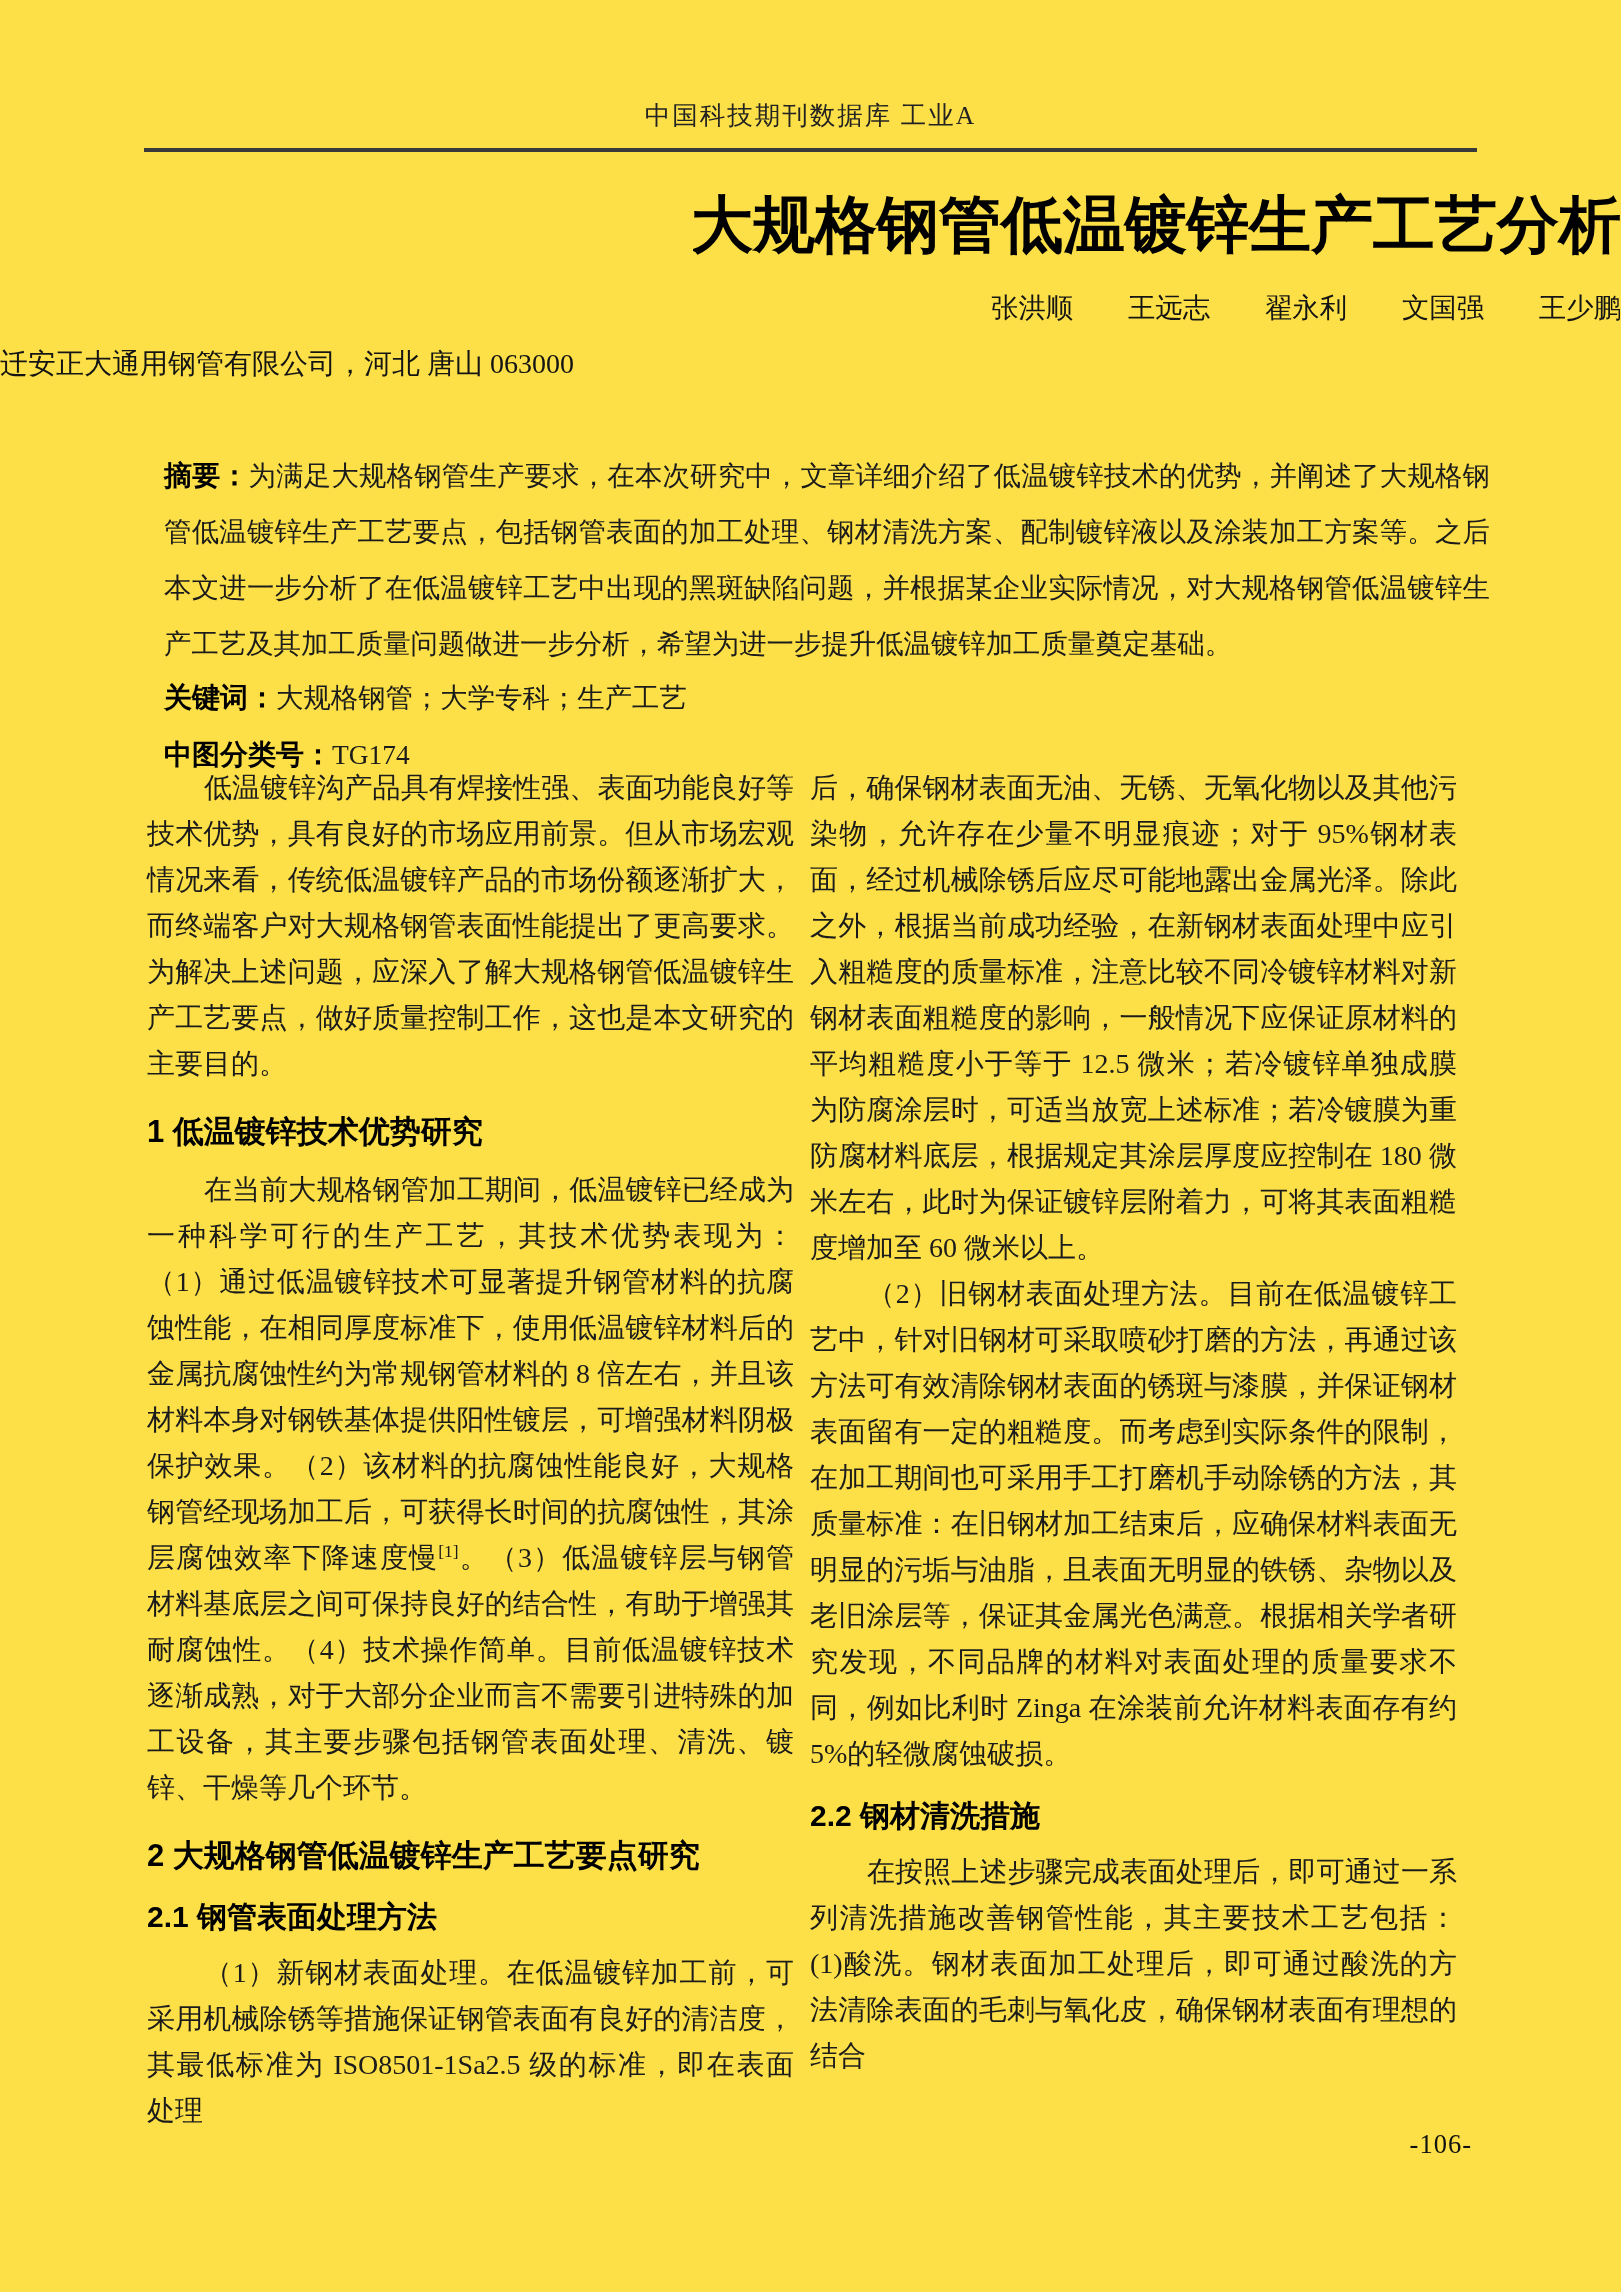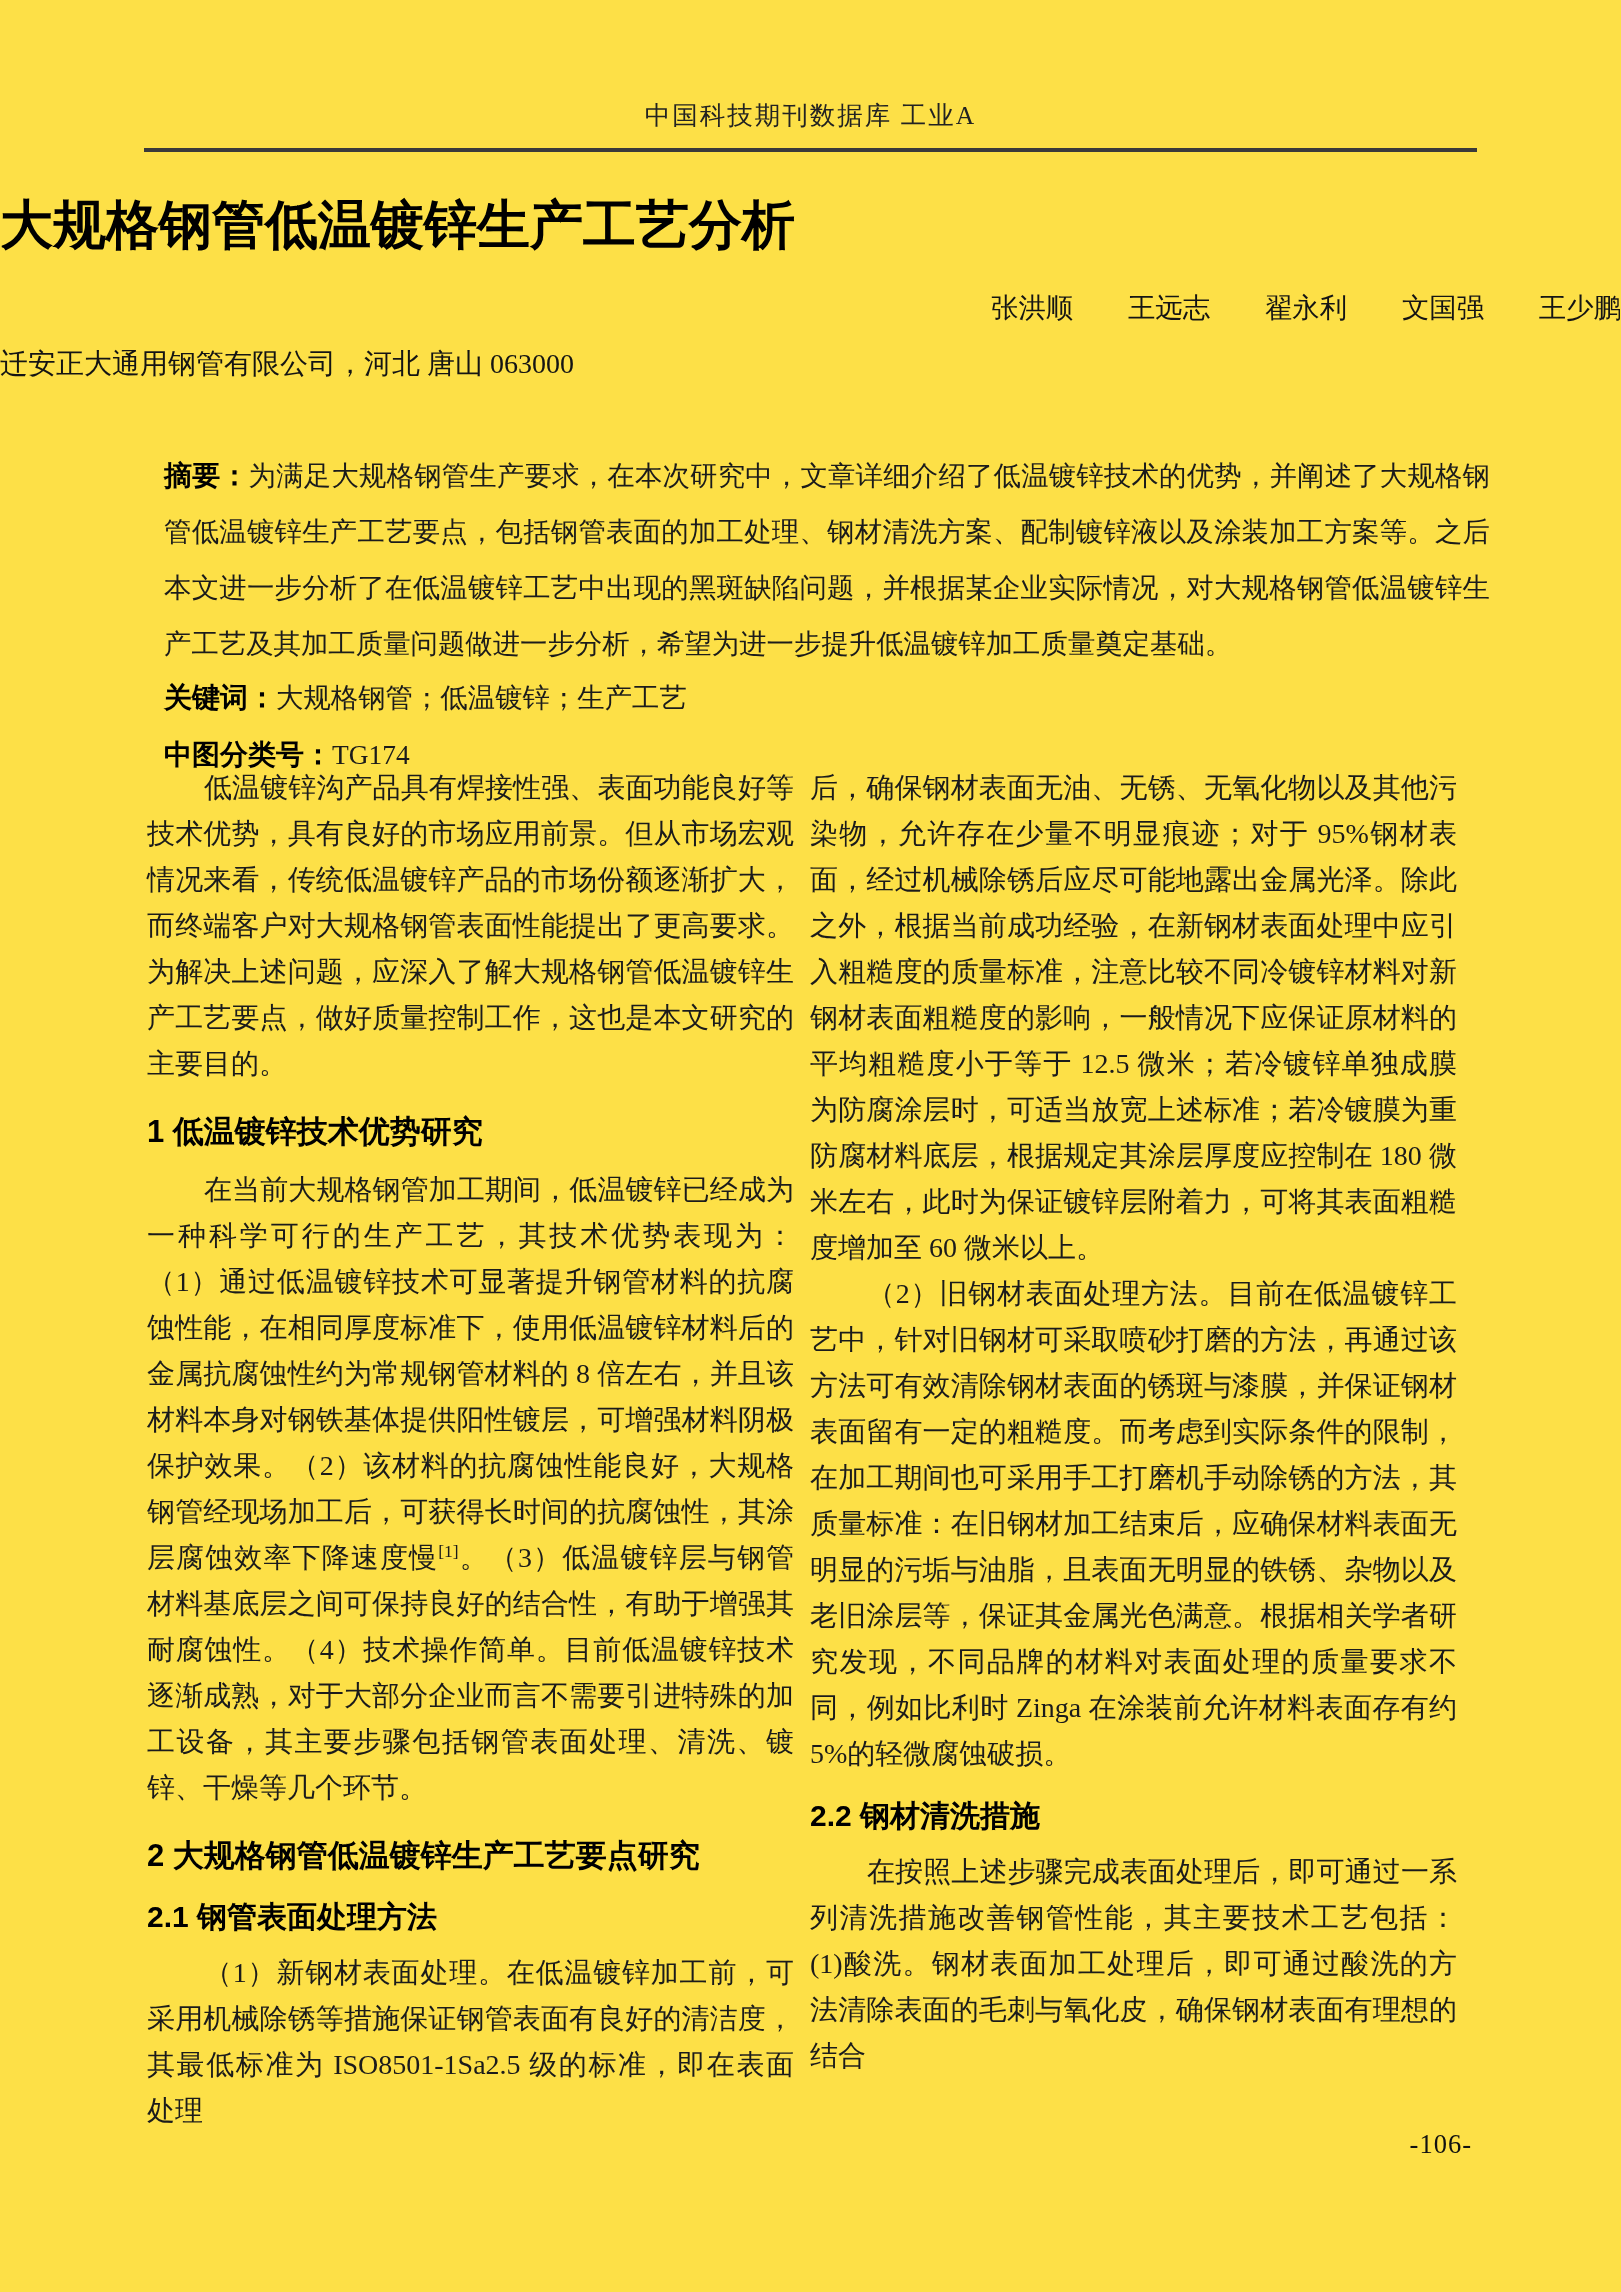--- a/index.html
+++ b/index.html
@@ -24,24 +24,24 @@
   .head-rule {
     position: absolute;
     top: 148px; left: 144px;
     width: 1333px; height: 3.9px;
     background: #3a3a3a;
   }
   .title {
     position: absolute;
     top: 192px; left: 0; width: 100%;
     margin: 0;
-    text-align: left;
+    text-align: right;
     font-family: "Liberation Sans", "DejaVu Sans", sans-serif;
     font-weight: bold;
-    font-size: 53px;
+    font-size: 62px;
     line-height: 65px;
     color: #000;
   }
   .authors {
     position: absolute;
     top: 290px; left: 0; width: 100%;
     text-align: right;
     font-size: 27.4px;
     color: #141414;
   }
@@ -124,21 +124,21 @@
 
   <div class="authors">张洪顺  王远志  翟永利  文国强  王少鹏</div>
 
   <div class="affiliation">迁安正大通用钢管有限公司，河北 唐山 063000</div>
 
   <p class="abstract">
     <span class="meta-label">摘要：</span><span>为满足大规格钢管生产要求，在本次研究中，文章详细介绍了低温镀锌技术的优势，并阐述了大规格钢管低温镀锌生产工艺要点，包括钢管表面的加工处理、钢材清洗方案、配制镀锌液以及涂装加工方案等。之后本文进一步分析了在低温镀锌工艺中出现的黑斑缺陷问题，并根据某企业实际情况，对大规格钢管低温镀锌生产工艺及其加工质量问题做进一步分析，希望为进一步提升低温镀锌加工质量奠定基础。</span>
   </p>
 
   <p class="kw-line">
-    <span class="meta-label">关键词：</span><span>大规格钢管；低温镀锌；生产工艺</span>
+    <span class="meta-label">关键词：</span><span>大规格钢管；大学专科；生产工艺</span>
   </p>
 
   <p class="clc-line">
     <span class="meta-label">中图分类号：</span><span>TG174</span>
   </p>
 
   <div class="columns">
     <div class="col" id="col-left">
         <p class="blk-p">低温镀锌沟产品具有焊接性强、表面功能良好等技术优势，具有良好的市场应用前景。但从市场宏观情况来看，传统低温镀锌产品的市场份额逐渐扩大，而终端客户对大规格钢管表面性能提出了更高要求。为解决上述问题，应深入了解大规格钢管低温镀锌生产工艺要点，做好质量控制工作，这也是本文研究的主要目的。</p>
         <div class="blk-h1">1 低温镀锌技术优势研究</div>

